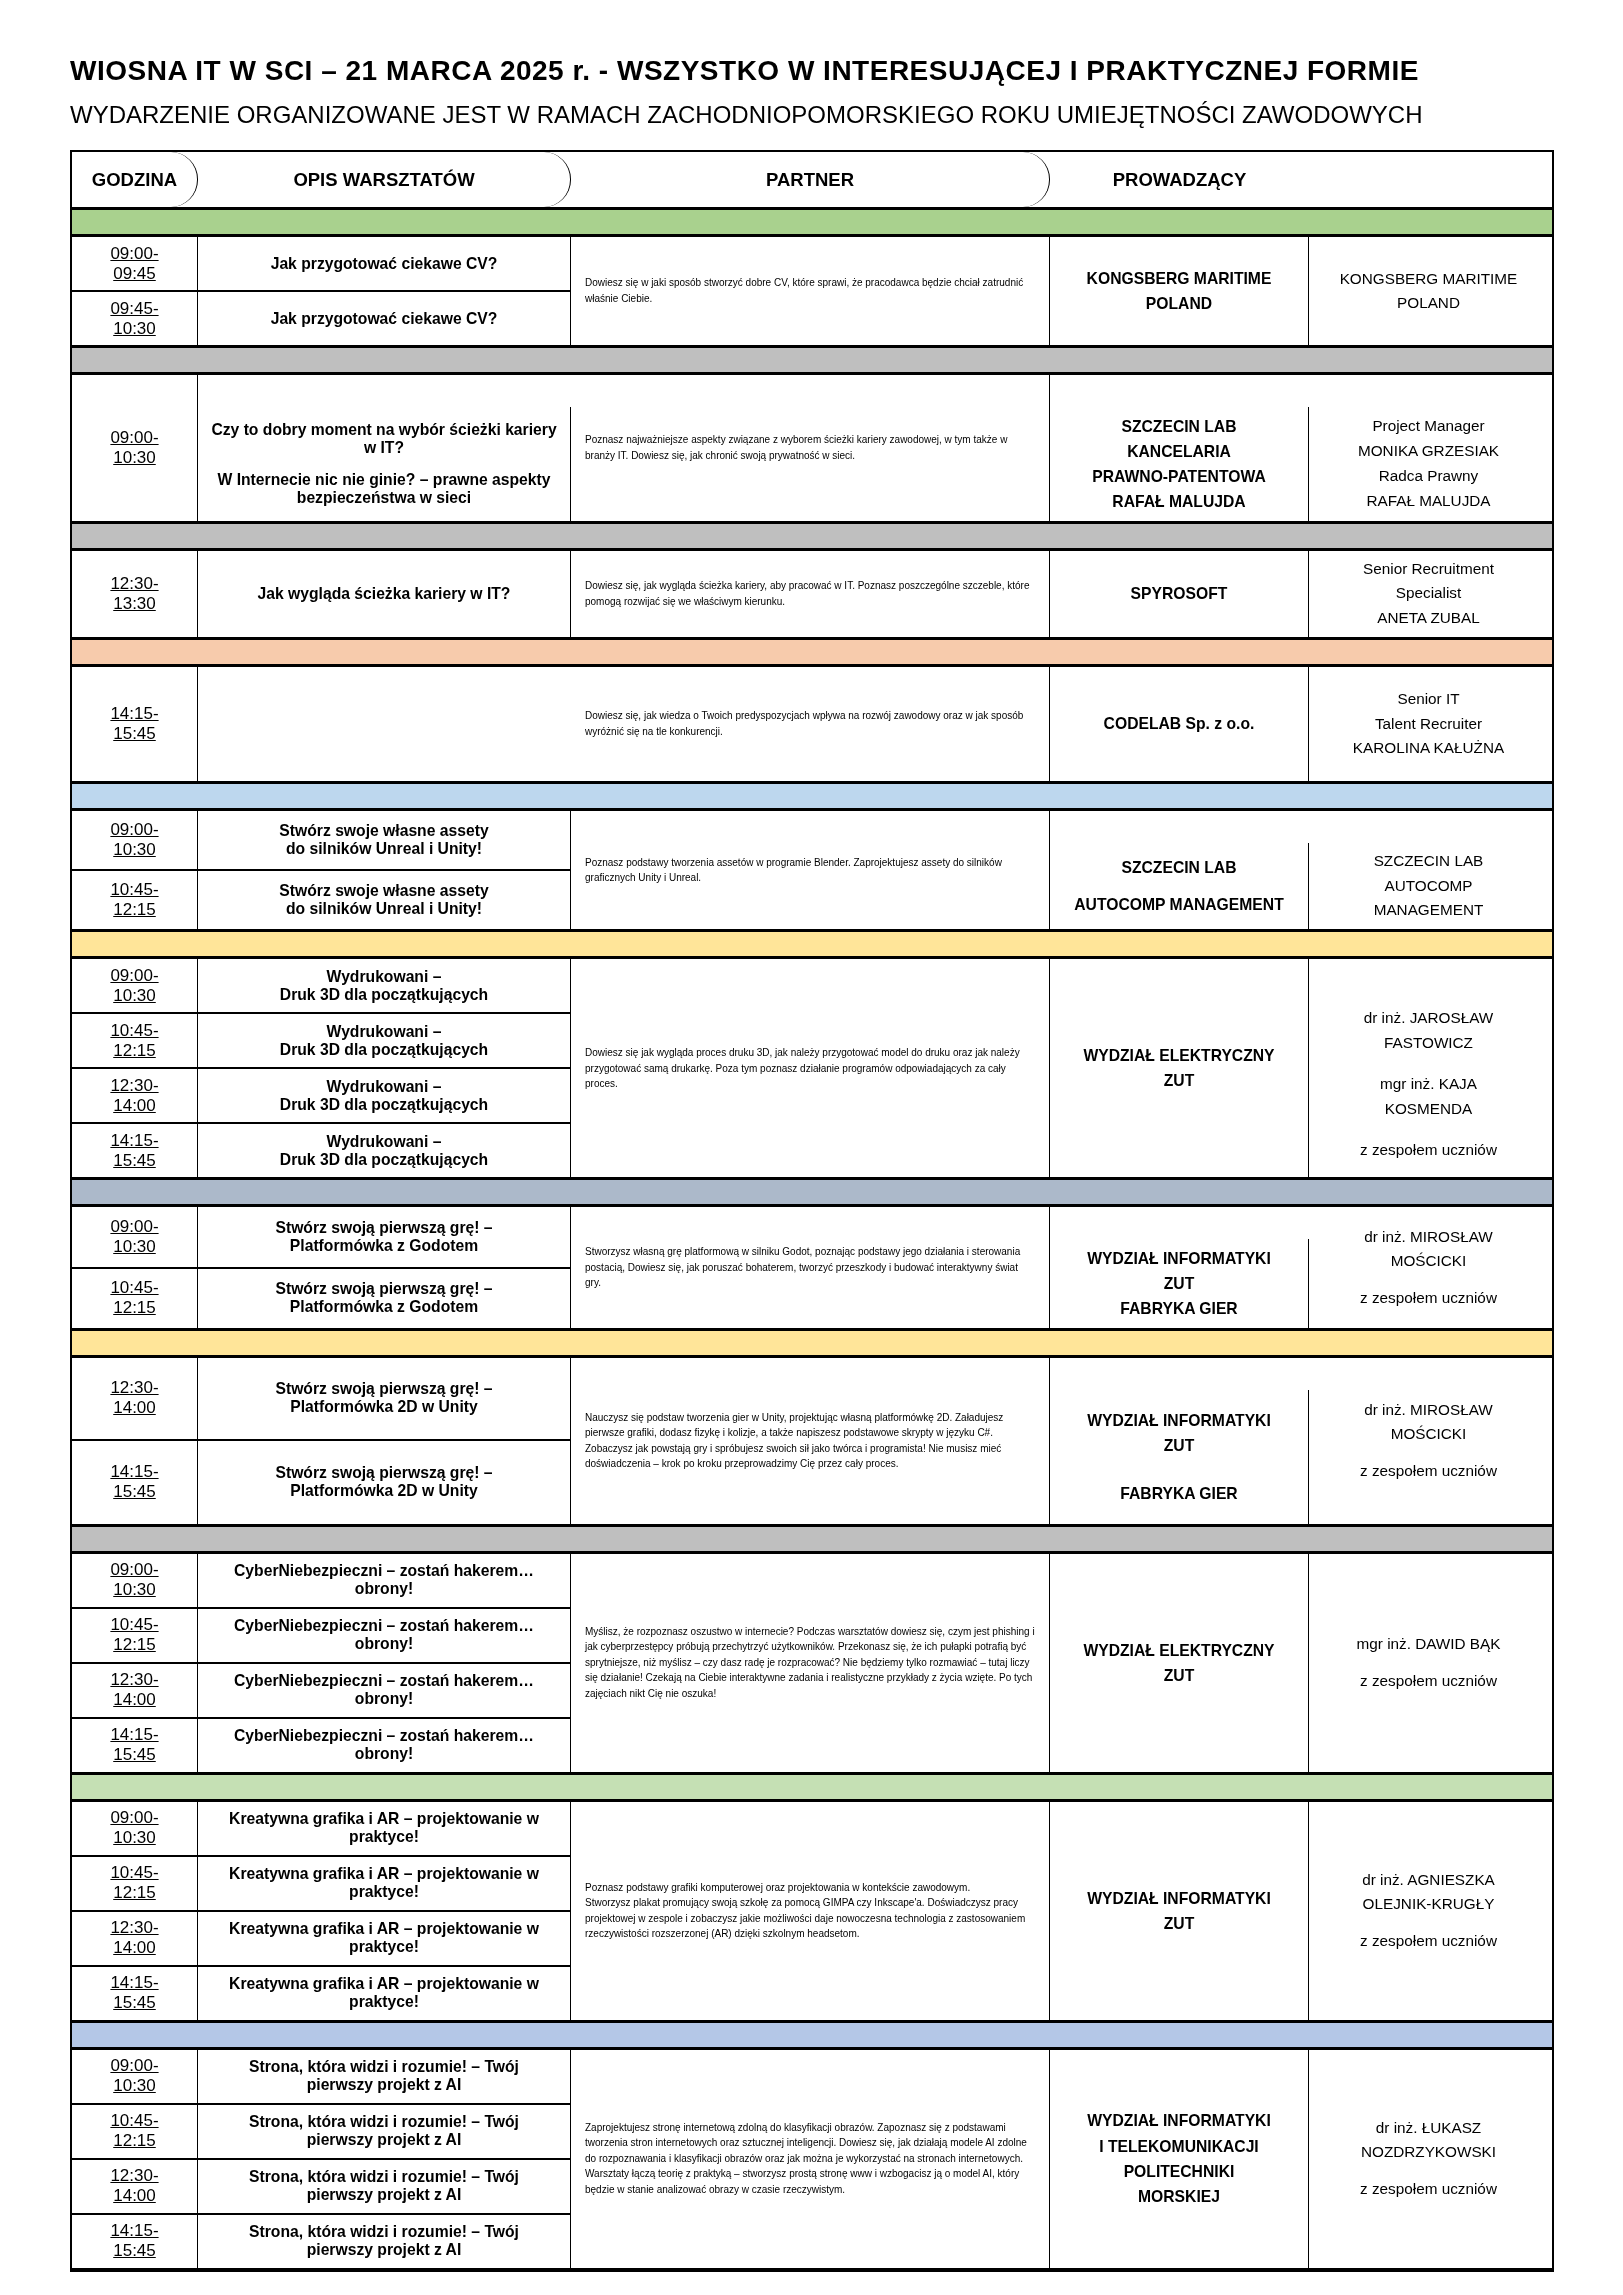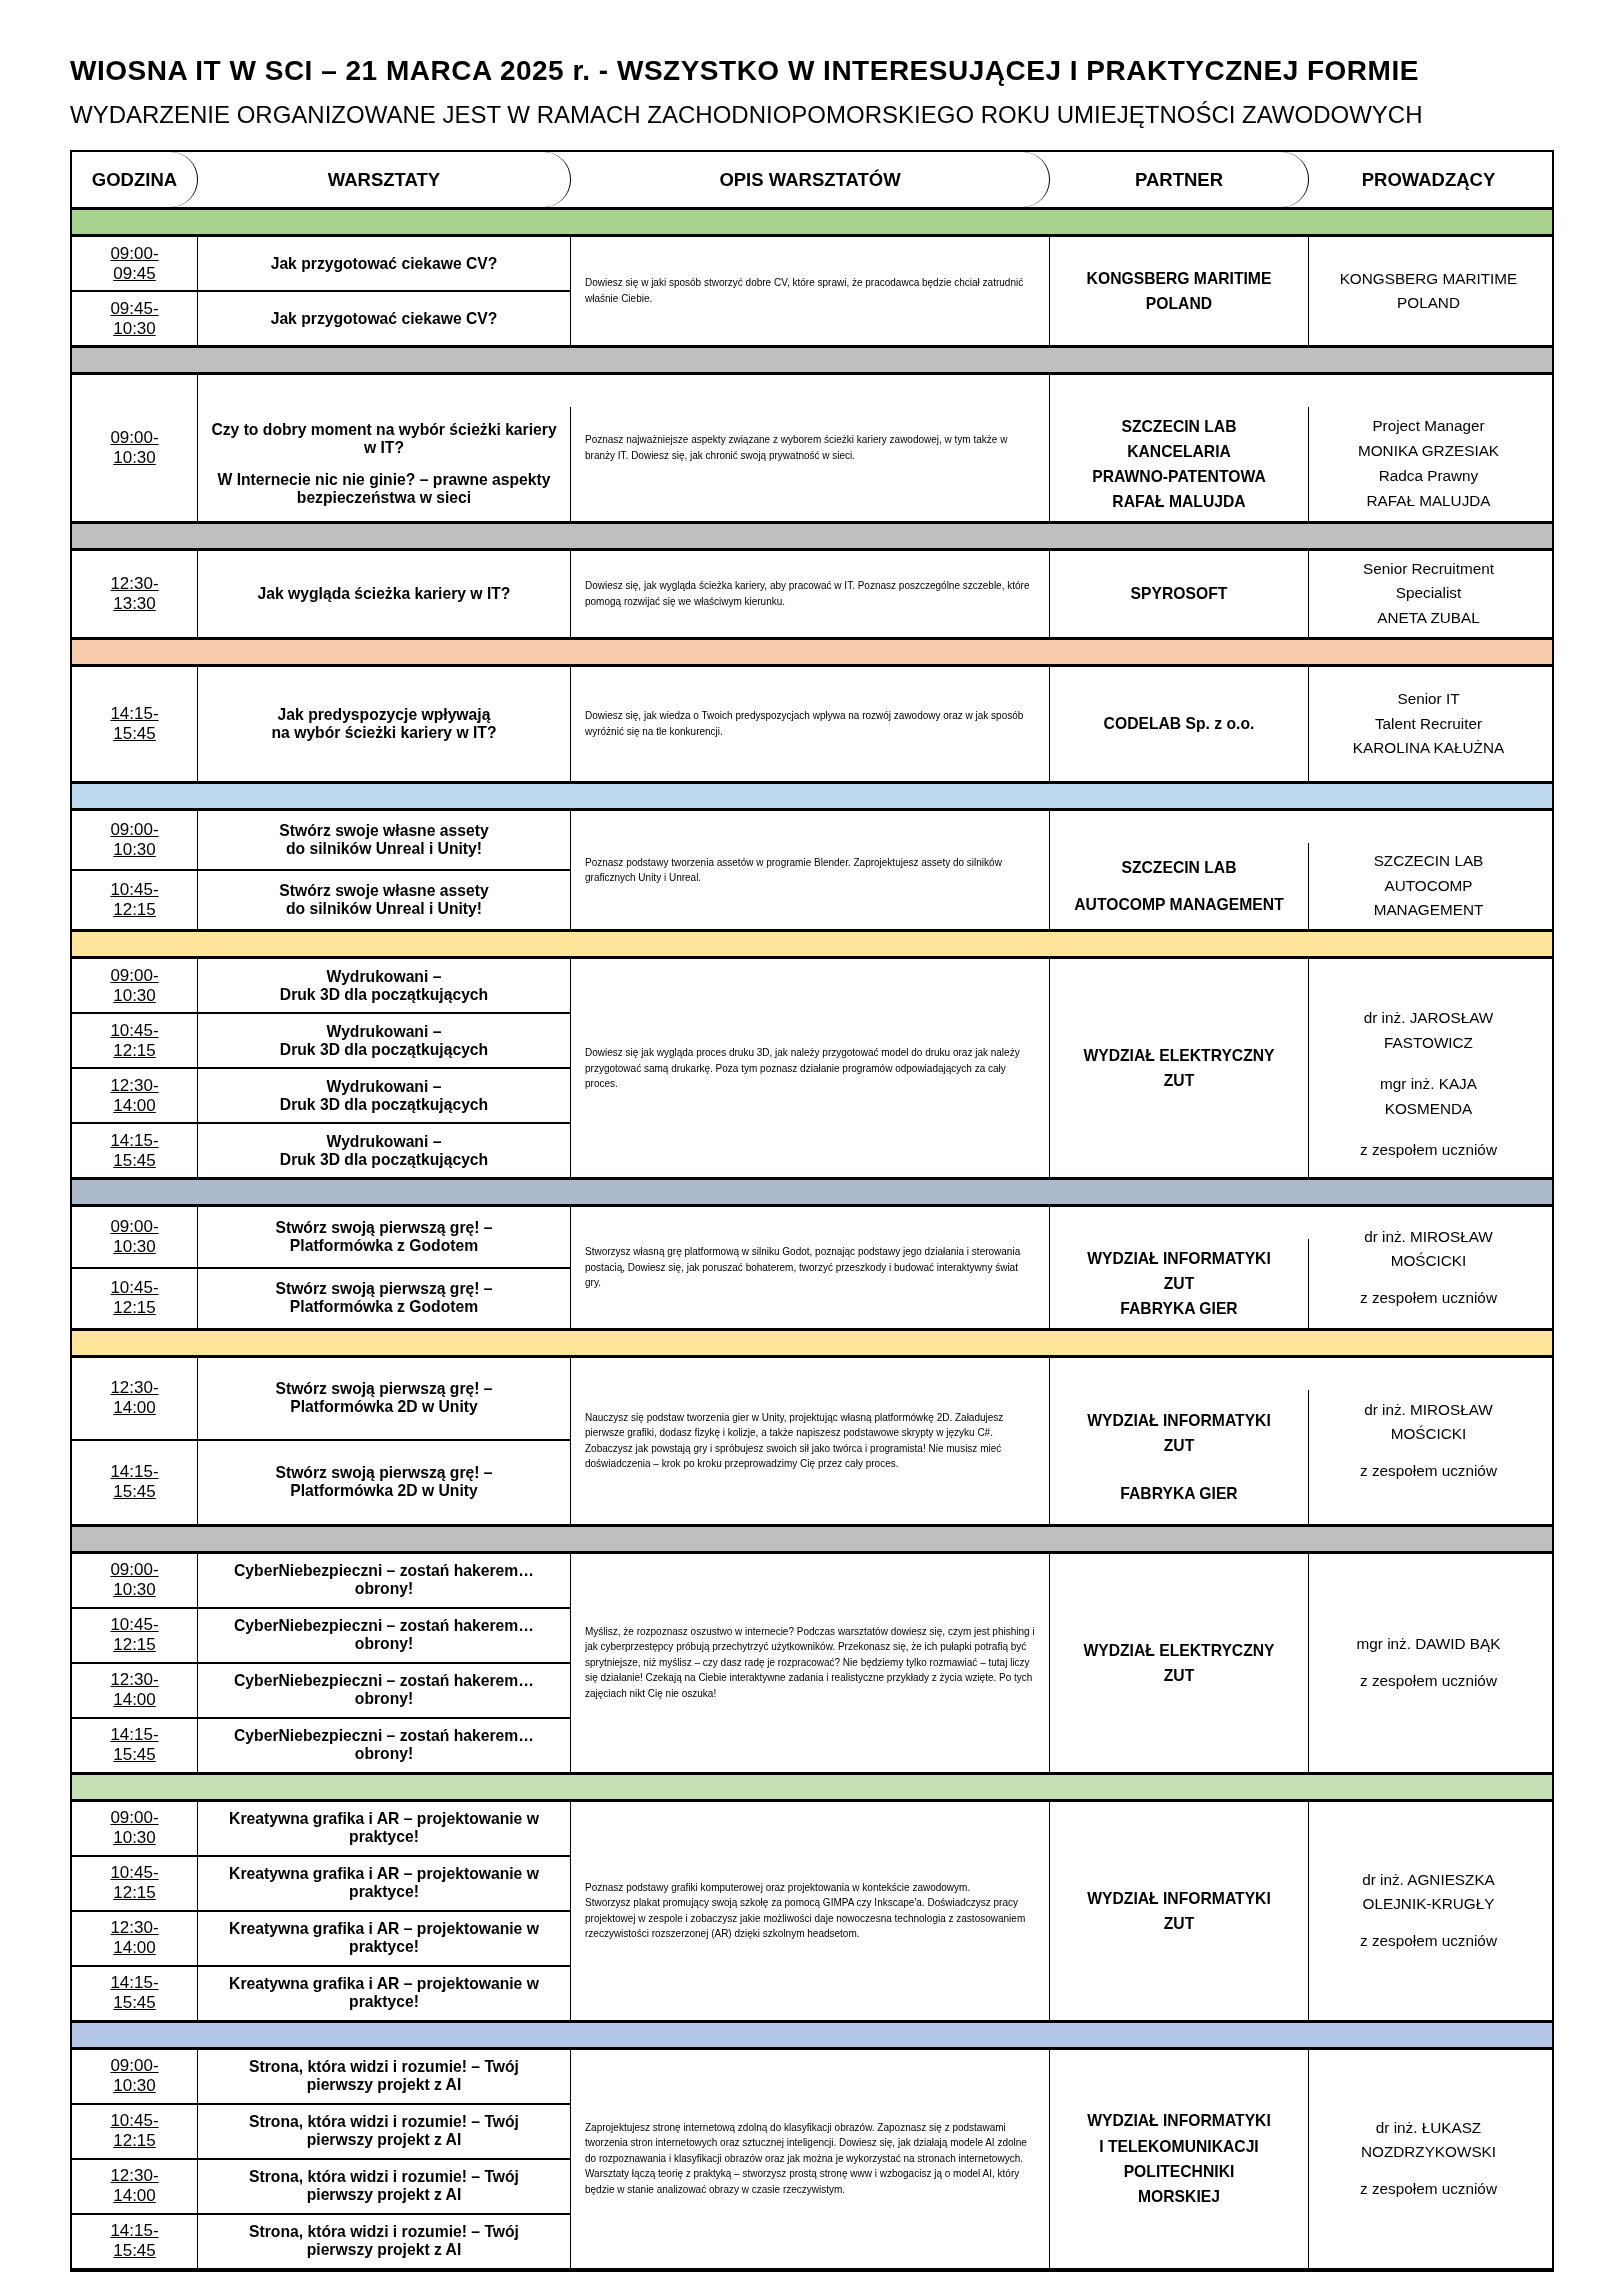--- a/index.html
+++ b/index.html
@@ -61,21 +61,20 @@
 
   <div class="head">
     <h1 class="title">WIOSNA IT W SCI – 21 MARCA 2025 r. - WSZYSTKO W INTERESUJĄCEJ I PRAKTYCZNEJ FORMIE</h1>
     <div class="subtitle">WYDARZENIE ORGANIZOWANE JEST W RAMACH ZACHODNIOPOMORSKIEGO ROKU UMIEJĘTNOŚCI ZAWODOWYCH</div>
   </div>
 
   <div class="tbl">
 
     <div class="thead">
       <div class="cell hc">GODZINA</div>
-      <div class="cell hc">WARSZTATY</div>
       <div class="cell hc">OPIS WARSZTATÓW</div>
       <div class="cell hc">PARTNER</div>
       <div class="cell hc">PROWADZĄCY</div>
     </div>
 
     <div class="band" style="background-color:#A9D18E"></div>
     <div class="group" style="--rh:46px">
       <div class="cell ct rb" style="grid-row:1">09:00-
 09:45</div>
       <div class="cell cw rb" style="grid-row:1">Jak przygotować ciekawe CV?</div>
@@ -129,22 +128,20 @@
         <div class="blk">Senior Recruitment
 Specialist
 ANETA ZUBAL</div>
       </div>
     </div>
 
     <div class="band" style="background-color:#F7CBAC"></div>
     <div class="group" style="--rh:114px">
       <div class="cell ct" style="grid-row:1">14:15-
 15:45</div>
-      <div class="cell cw" style="grid-row:1">Jak predyspozycje wpływają
-na wybór ścieżki kariery w IT?</div>
       <div class="cell cd" style="grid-column:3;grid-row:1">Dowiesz się, jak wiedza o Twoich predyspozycjach wpływa na rozwój zawodowy oraz w jak sposób wyróżnić się na tle konkurencji.</div>
       <div class="cell cp" style="grid-column:4;grid-row:1">
         <div class="blk">CODELAB Sp. z o.o.</div>
       </div>
       <div class="cell cl" style="grid-column:5;grid-row:1">
         <div class="blk">Senior IT
 Talent Recruiter
 KAROLINA KAŁUŻNA</div>
       </div>
     </div>

